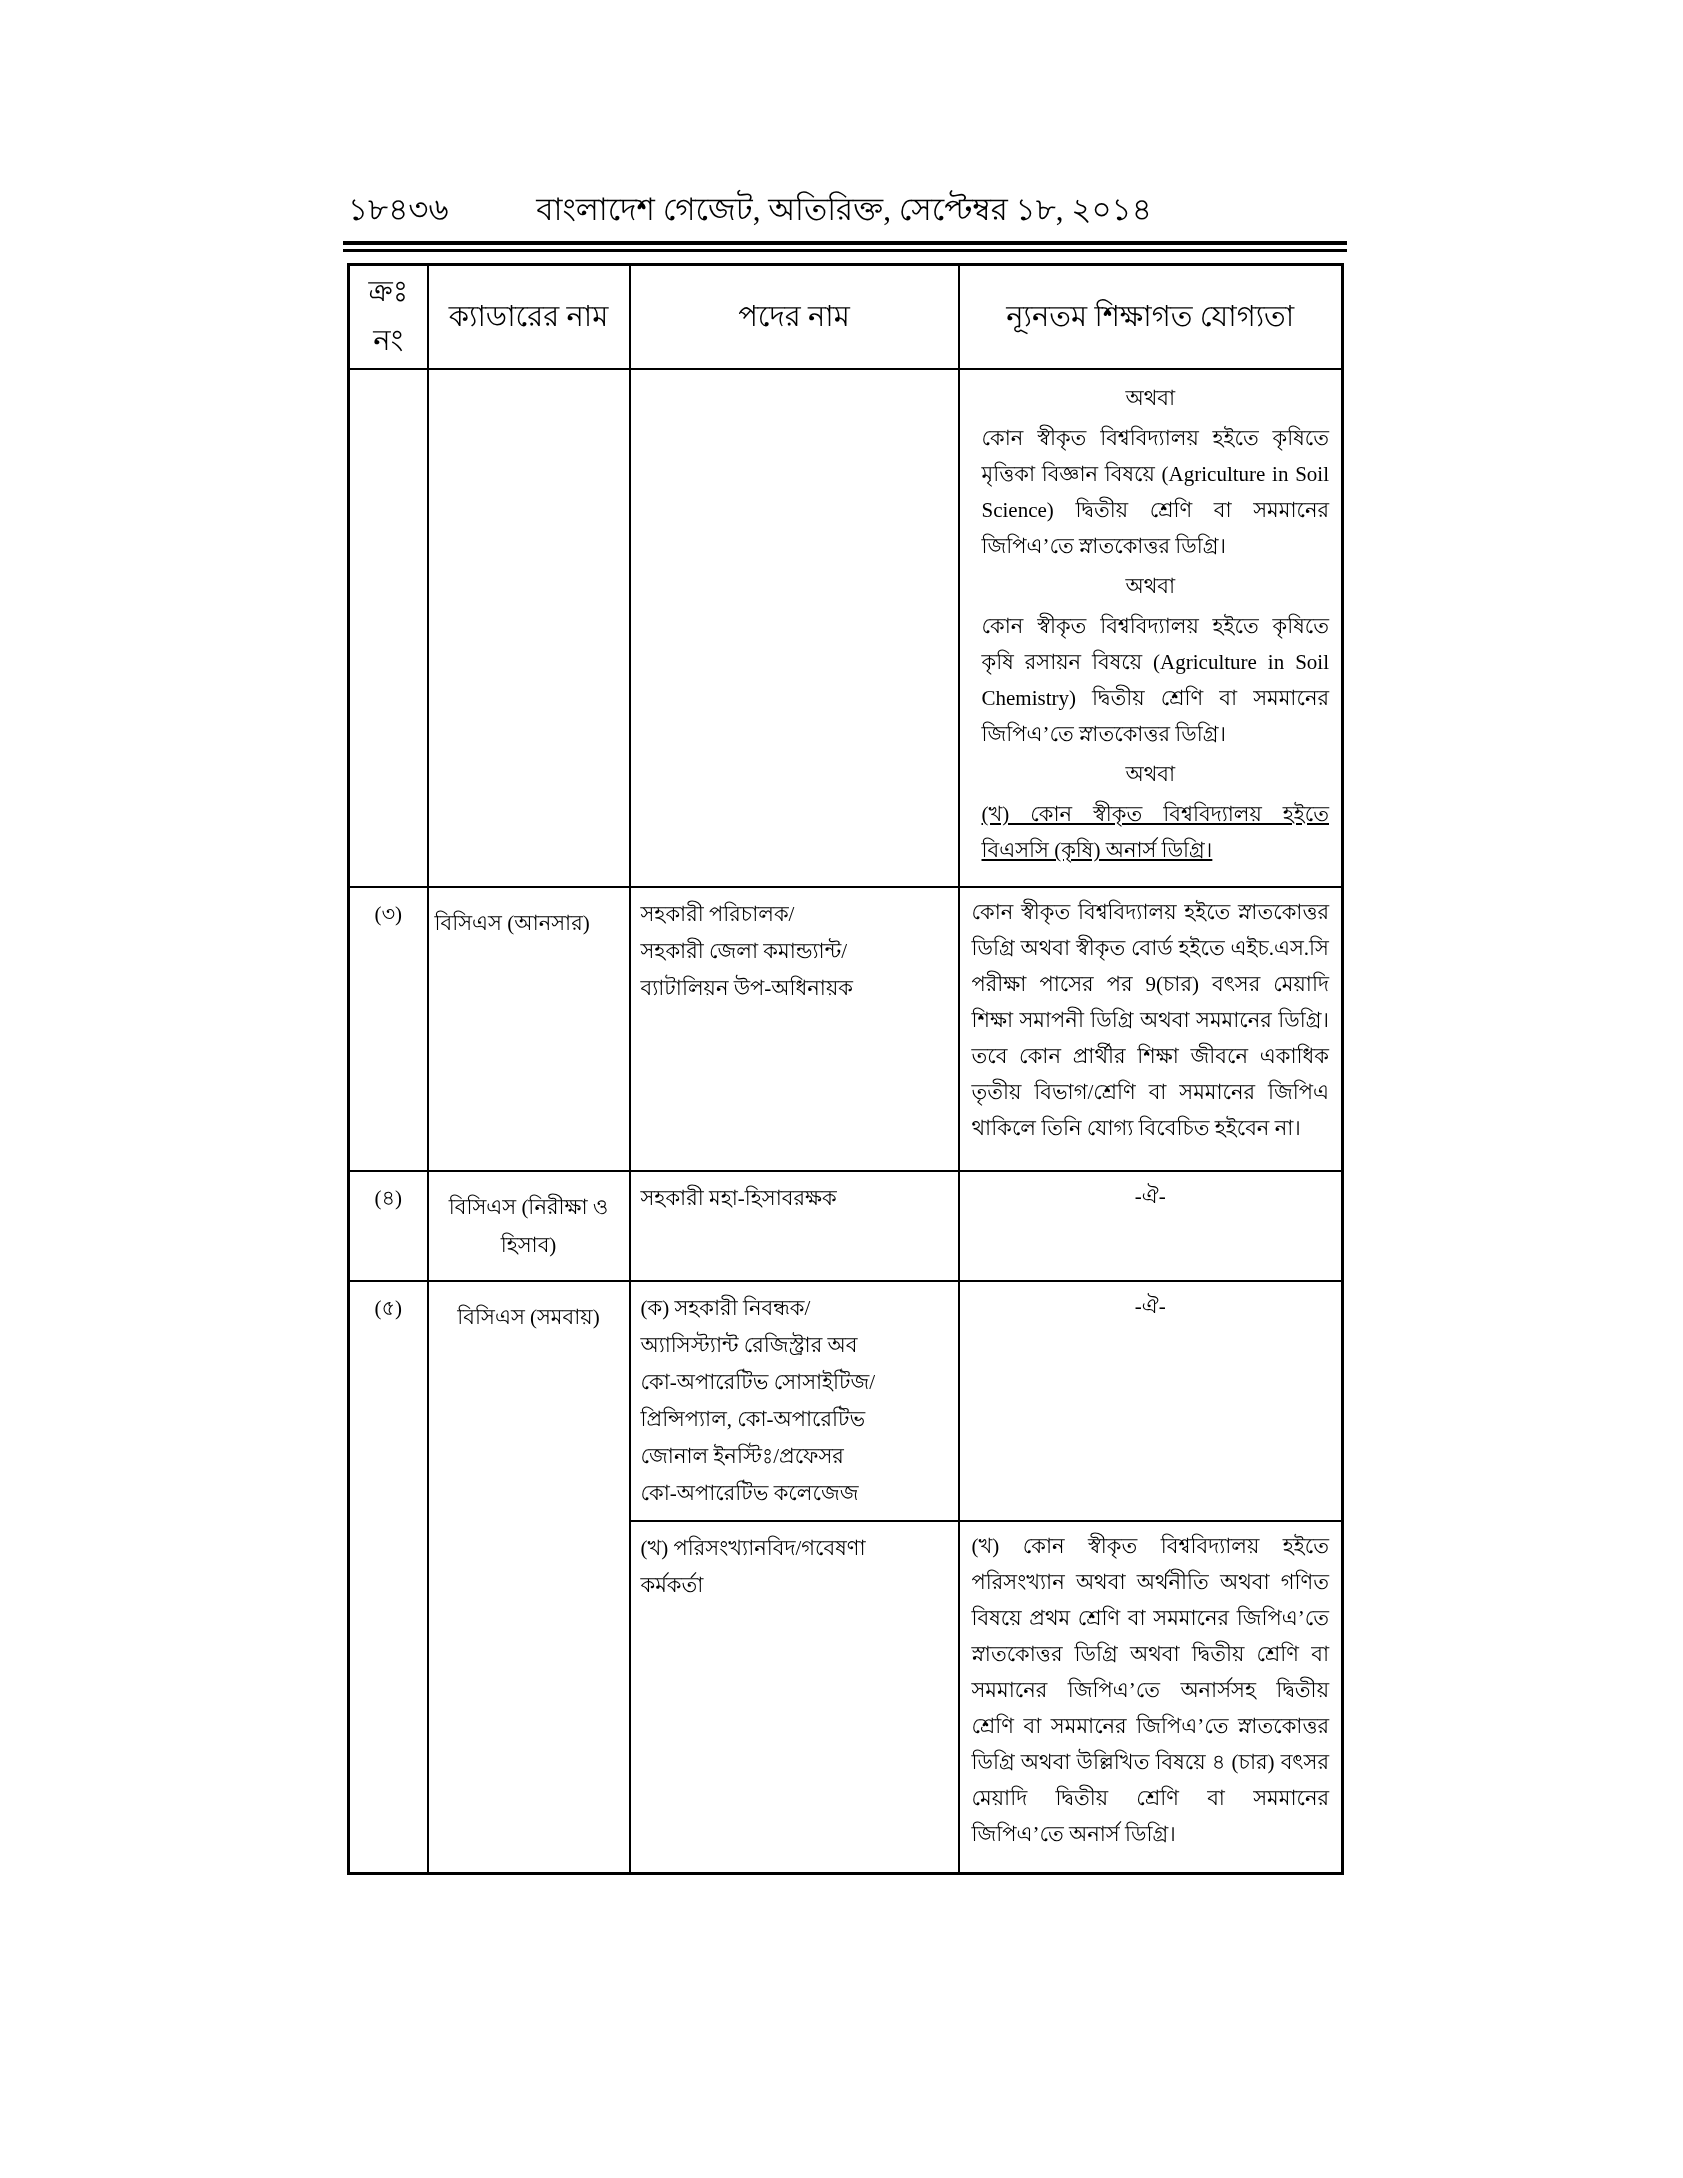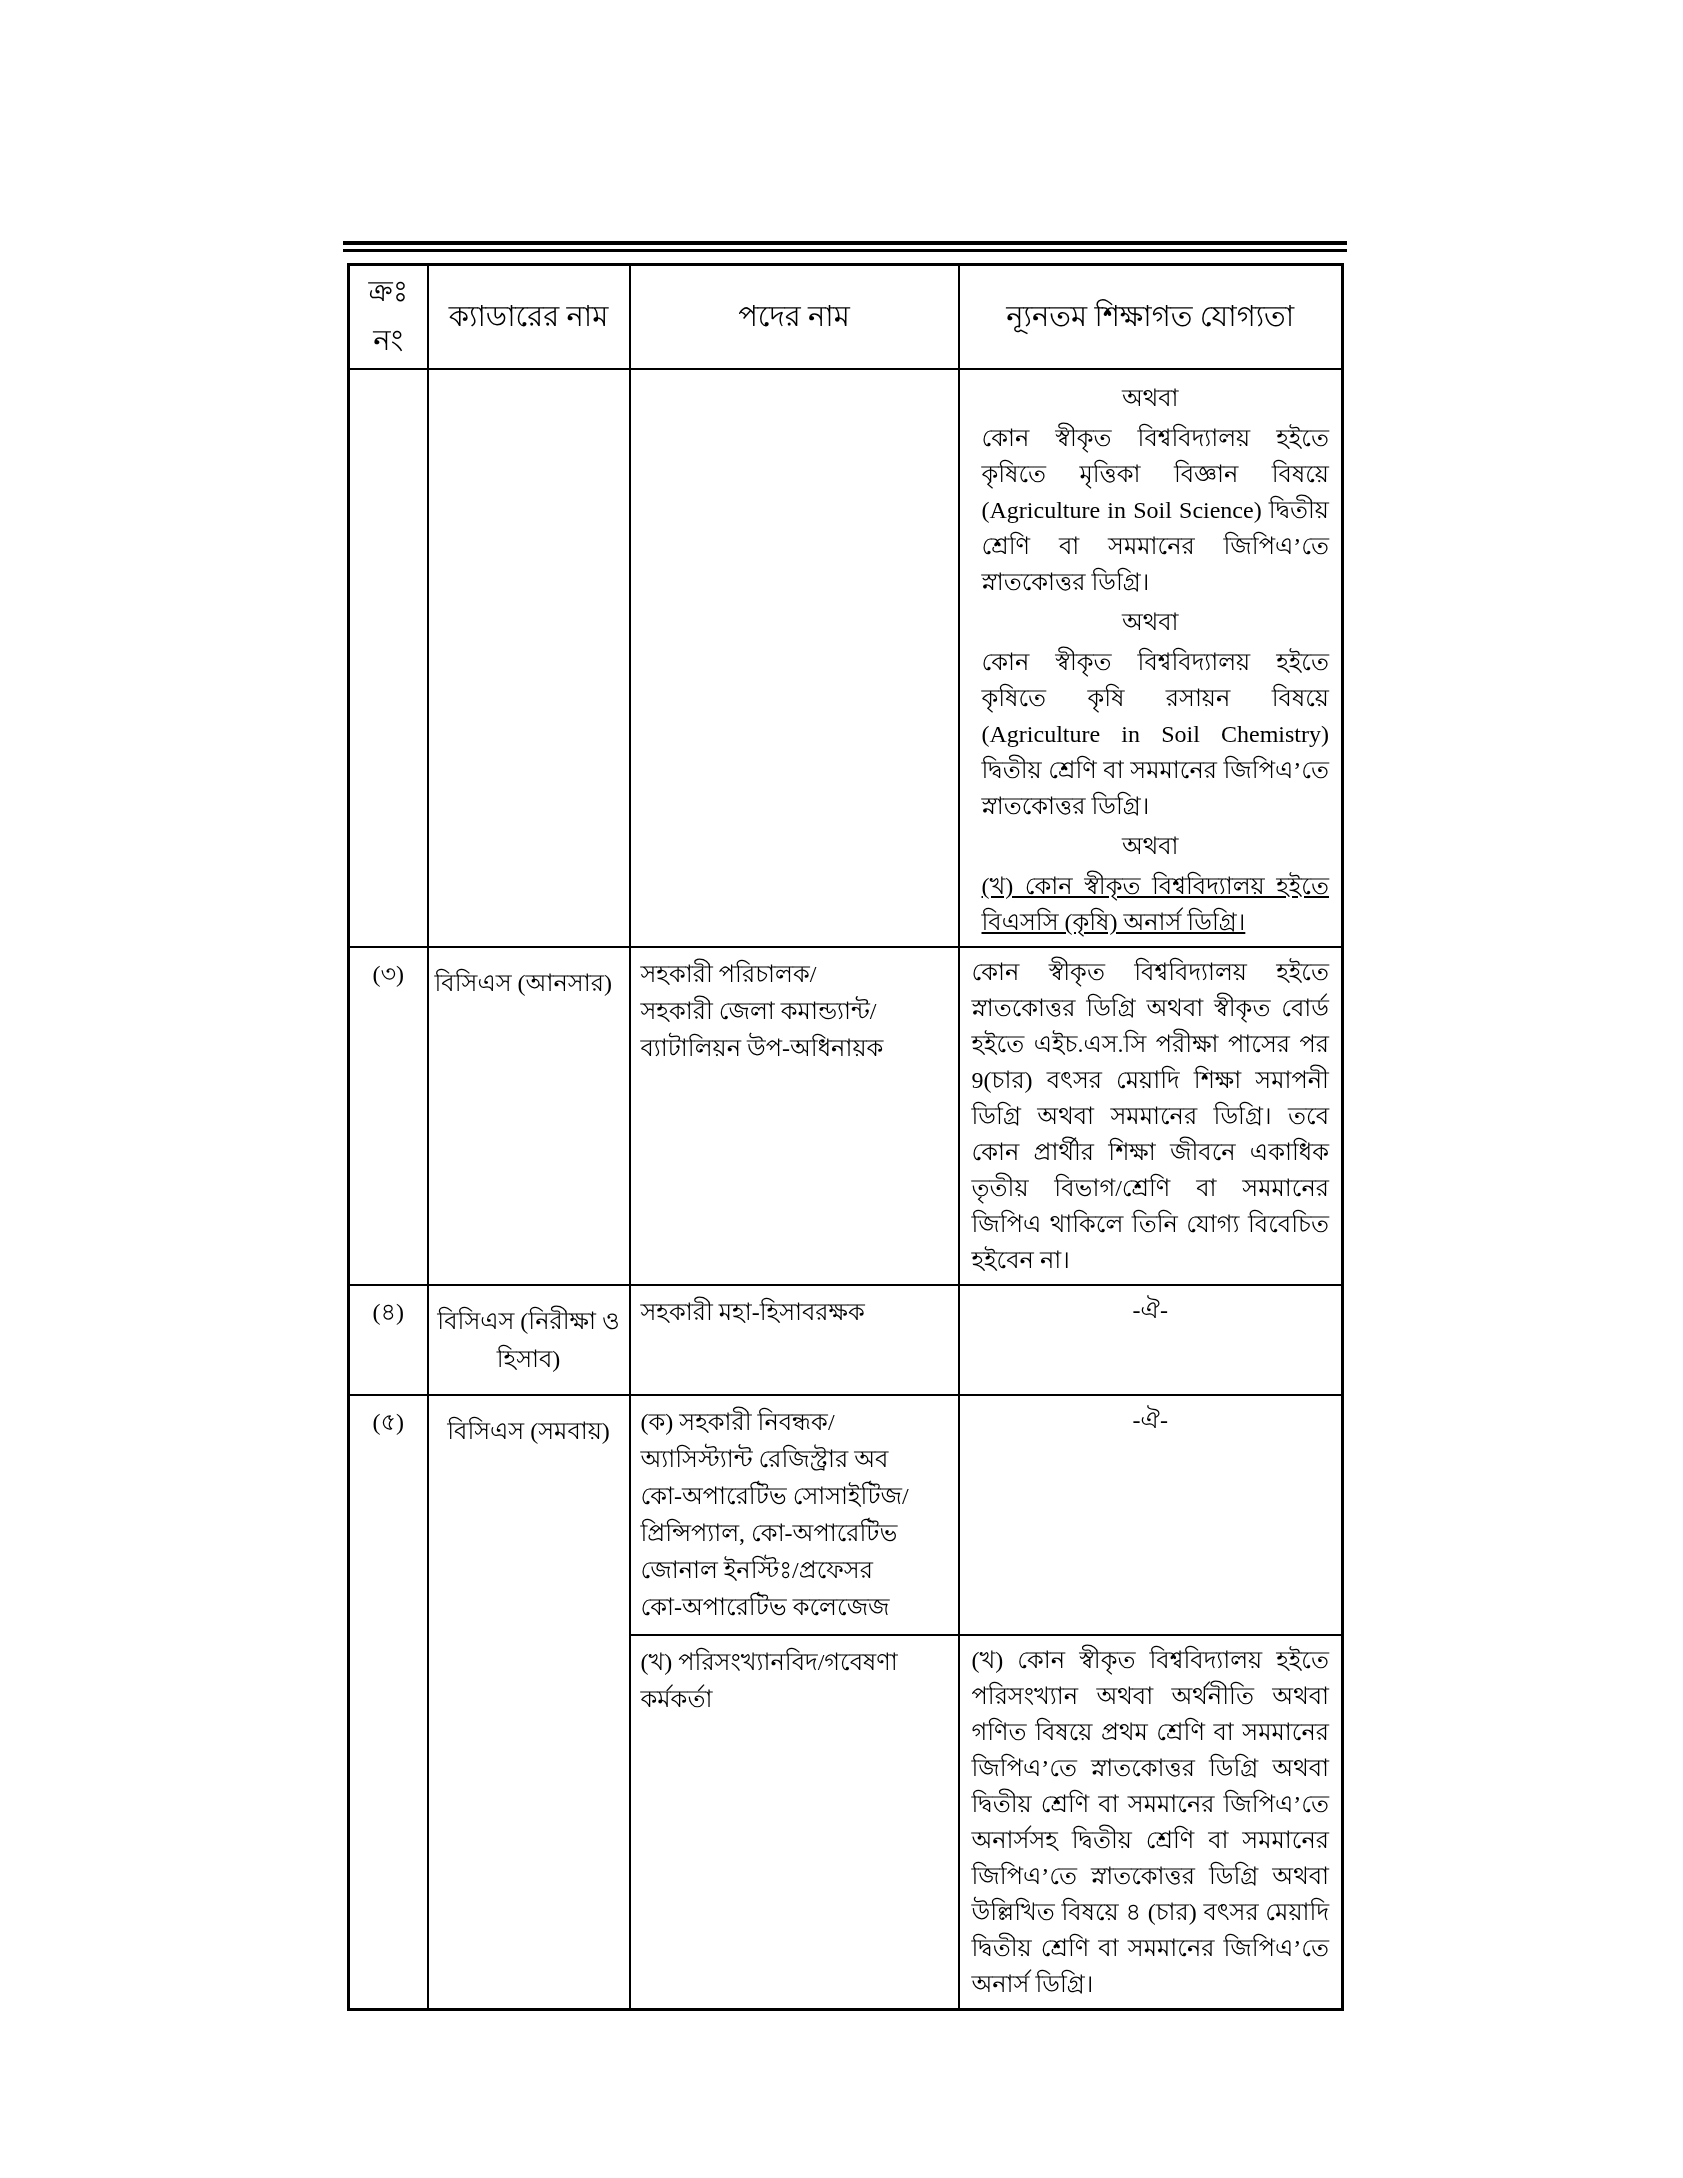--- a/index.html
+++ b/index.html
@@ -22,21 +22,21 @@
 
   
   table.gazette-table {
     position: absolute; left: 347px; top: 263px;
     width: 994px; table-layout: fixed;
     border-collapse: collapse;
     border: 3px solid #000;
   }
   .gazette-table th, .gazette-table td {
     border: 2px solid #000;
-    font-size: 24px;
+    font-size: 21px;
     vertical-align: top;
     overflow: hidden;
   }
   .gazette-table th {
     font-weight: normal;
     text-align: center;
     vertical-align: middle;
     font-size: 29px;
     padding: 2px 4px;
   }
@@ -56,20 +56,24 @@
 
   .qual-or   { text-align: center; margin: 4px 0; }
   .qual-para { text-align: justify; margin: 0 0 4px 10px; }
   .qual-para:last-child { margin-bottom: 0; text-decoration: underline; }
 </style>
 </head>
 <body>
 
 <div class="page">
 
+  <div class="masthead">
+    <span class="page-number">১৮৪৩৬</span>
+    <div class="page-title">বাংলাদেশ গেজেট, অতিরিক্ত, সেপ্টেম্বর ১৮, ২০১৪</div>
+  </div>
 
   <div class="double-rule"></div>
 
   <table class="gazette-table">
     <colgroup>
       <col style="width:79px">
       <col style="width:202px">
       <col style="width:329px">
       <col style="width:384px">
     </colgroup>

